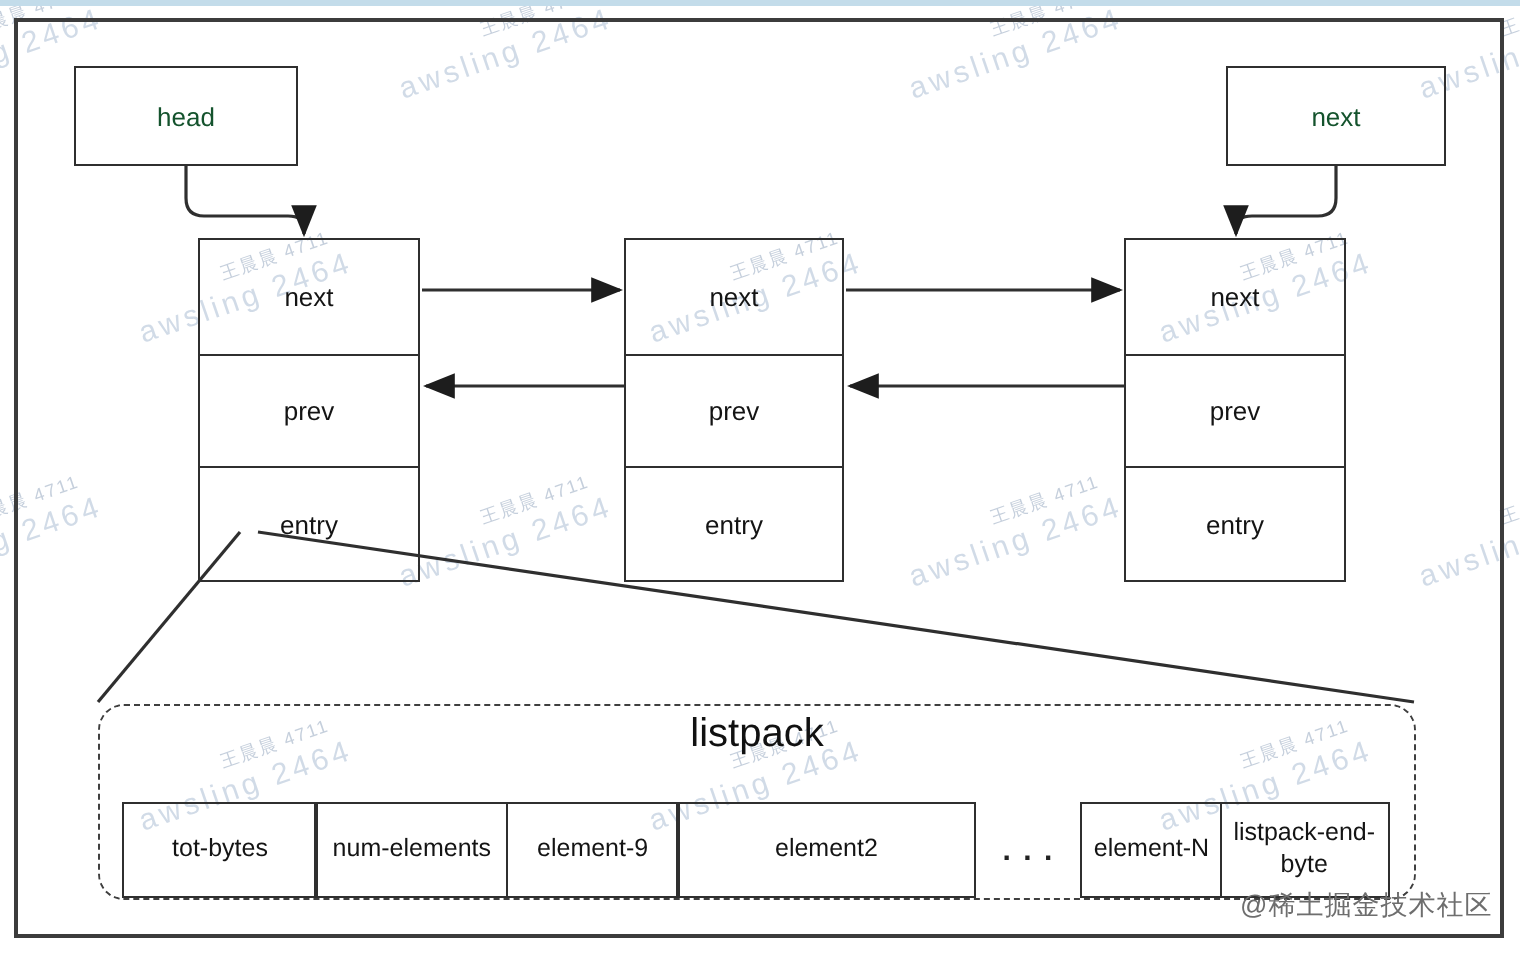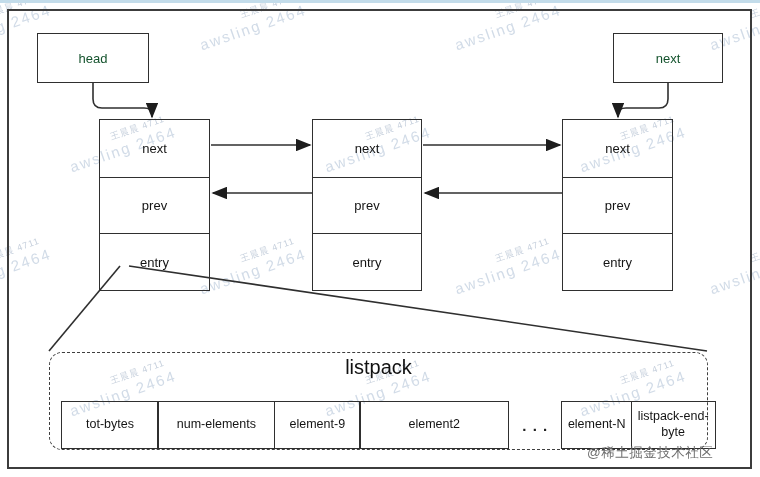--- a/index.html
+++ b/index.html
@@ -62,29 +62,29 @@
     position:absolute; left:11px; top:48px; height:48px;
     display:flex; align-items:stretch;
   }
   .cell {
     border:1.6px solid #2f2f2f; background:transparent;
     display:flex; align-items:center; justify-content:center;
     text-align:center; font-size:12.5px; line-height:1.25; color:#141414;
     padding:0 2px;
   }
   .cell + .cell { margin-left:-1.6px; }
-  .w0{width:98px}.w1{width:118px}.w2{width:87px}.w3{width:150px}.w4{width:71px}.w5{width:85px}
+  .w0{width:98px}.w1{width:97px}.w2{width:87px}.w3{width:150px}.w4{width:71px}.w5{width:85px}
   .dots {
     width:52px; display:flex; align-items:center; justify-content:center;
     font-size:15px; font-weight:bold; color:#222; letter-spacing:1px;
   }
 
   
   #credit {
-    position:absolute; left:587px; top:444px; z-index:5;
+    position:absolute; left:620px; top:444px; z-index:5;
     font-size:13.5px; color:#6e6e6e; letter-spacing:0.5px;
   }
 </style>
 </head>
 <body>
 
 <div id="top-strip"></div>
 
 <div id="wm-layer">
     <div class="wm" style="left: -60px; top: 6px;">

